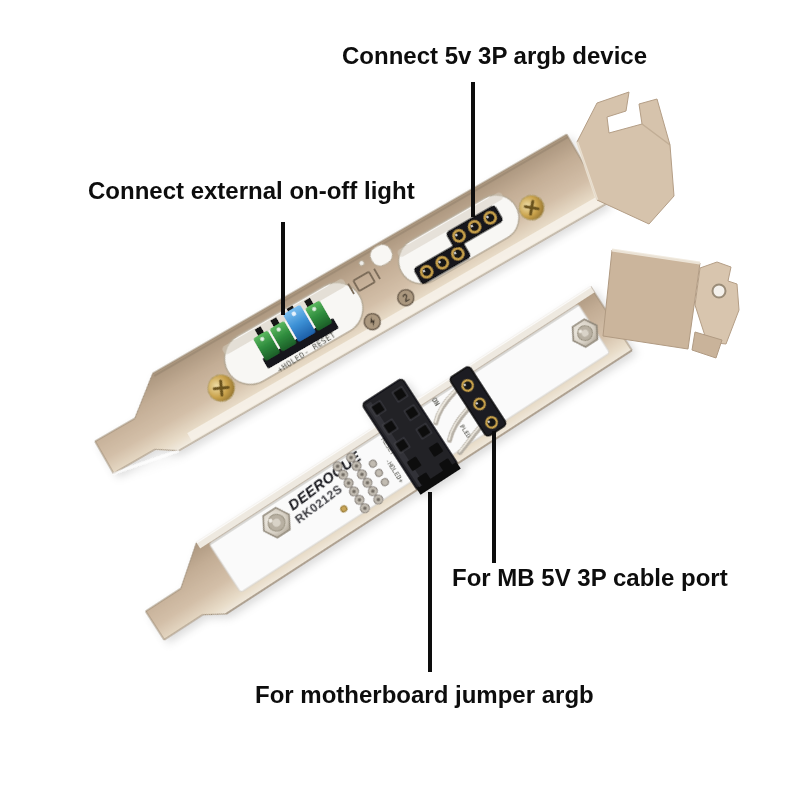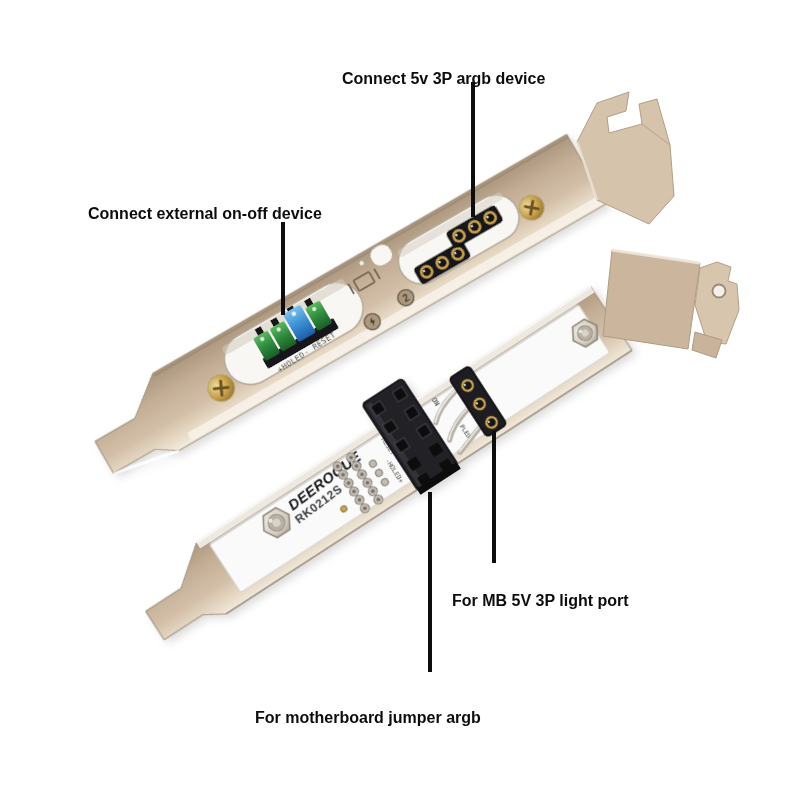--- a/index.html
+++ b/index.html
@@ -1,20 +1,20 @@
 <!DOCTYPE html>
 <html><head>
 <meta charset="utf-8">
 <style>
   html,body{margin:0;padding:0;background:#ffffff;}
   .stage{position:relative;width:800px;height:800px;background:#ffffff;overflow:hidden;
          font-family:"Liberation Sans", sans-serif;}
   .scene{position:absolute;left:0;top:0;}
-  .annotation{position:absolute;font-weight:bold;font-size:16px;color:#0d0d0d;
-              white-space:nowrap;letter-spacing:0px;margin-top:28px;}
+  .annotation{position:absolute;font-weight:bold;font-size:24px;color:#0d0d0d;
+              white-space:nowrap;letter-spacing:0px;}
   text{font-family:"Liberation Sans", sans-serif;}
   .silk{font-family:"DejaVu Sans Mono", monospace;}
 </style>
 </head>
 <body>
 
 <div class="stage">
 
 <svg class="scene" width="800" height="800" viewBox="0 0 800 800">
   <defs>
@@ -268,17 +268,17 @@
 
   <g stroke="#0d0d0d" stroke-width="4">
     <line x1="473" y1="82" x2="473" y2="217"></line>
     <line x1="283" y1="222" x2="283" y2="315"></line>
     <line x1="494" y1="431" x2="494" y2="563"></line>
     <line x1="430" y1="492" x2="430" y2="672"></line>
   </g>
 </svg>
 
 <div class="annotation" style="left:342px;top:42px;">Connect 5v 3P argb device</div>
-<div class="annotation" style="left:88px;top:177px;">Connect external on-off device</div>
-<div class="annotation" style="left:452px;top:564px;">For MB 5V 3P light port</div>
+<div class="annotation" style="left:88px;top:177px;">Connect external on-off light</div>
+<div class="annotation" style="left:452px;top:564px;">For MB 5V 3P cable port</div>
 <div class="annotation" style="left:255px;top:681px;">For motherboard jumper argb</div>
 
 </div>
 
 </body></html>

